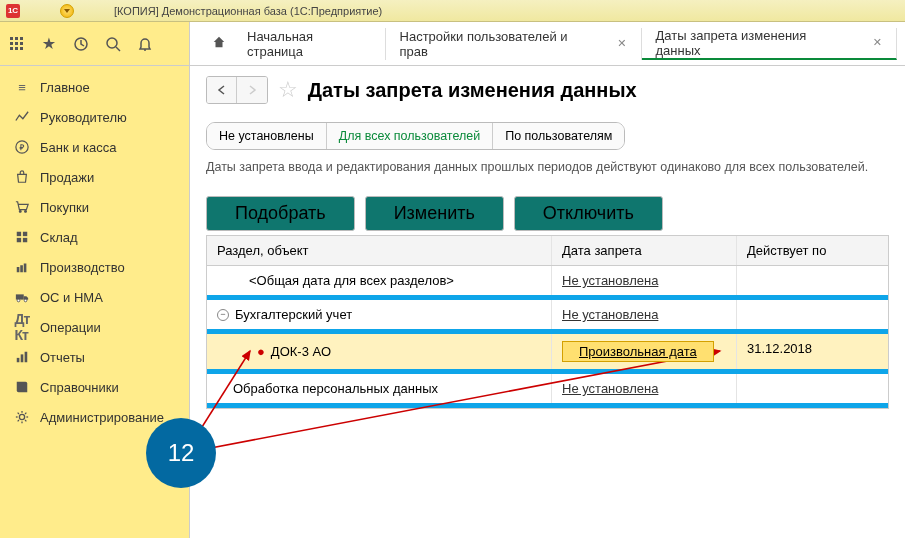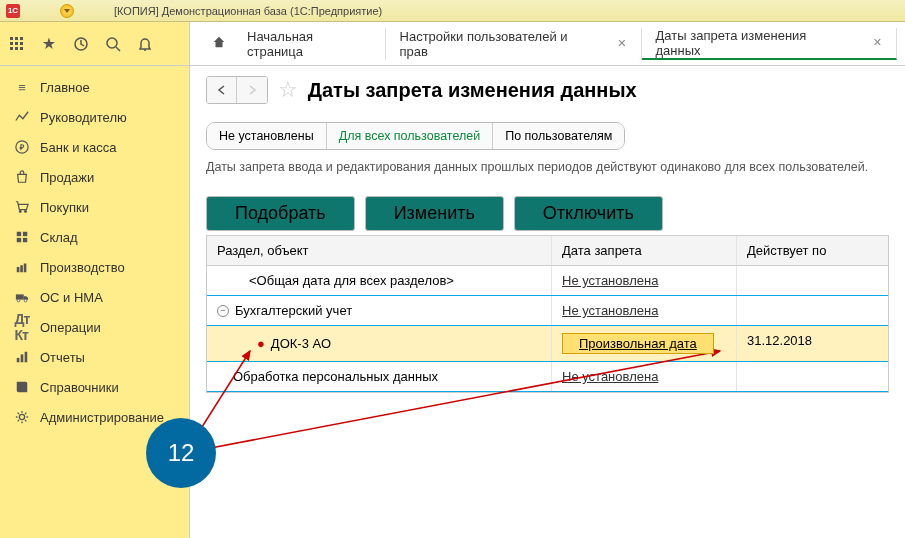--- a/index.html
+++ b/index.html
@@ -46,21 +46,21 @@
   .actions { display:flex; gap:10px; margin-bottom:4px; }
   .actions button { padding:6px 28px; font-size:18px; background:#0f766e; border:1px solid #bbb; border-radius:3px; cursor:pointer; }
 
   .grid { border:1px solid #ccc; }
   .grid-head, .grid-row { display:flex; font-size:13px; }
   .grid-head { background:#f4f4f4; border-bottom:1px solid #ccc;align-items:flex-end; }
   .grid-head > div, .grid-row > div { padding:7px 10px; }
   .col1 { flex:0 0 345px; border-right:1px solid #e4e4e4; display:flex; align-items:center; gap:6px; }
   .col2 { flex:0 0 185px; border-right:1px solid #e4e4e4; }
   .col3 { flex:1; }
-  .grid-row { border-bottom:1px solid #0ea5e9; }
+  .grid-row { border-bottom:5px solid #0ea5e9; }
   .grid-row.selected { background:#fff2bf; }
   .link { color:#333; text-decoration:underline; text-decoration-style:solid; }
   .date-box { display:inline-block; padding:2px 16px; border:1px solid #d4a000; background:#ffe070; text-decoration:underline; position:relative; z-index:2; }
   .tree-btn { width:12px; height:12px; border:1px solid #888; border-radius:50%; display:flex; align-items:center; justify-content:center; font-size:9px; line-height:1; color:#555; }
 
   .badge { position:absolute; left:-44px; top:352px; width:70px; height:70px; border-radius:50%; background:#0369a1; color:#fff; display:flex; align-items:center; justify-content:center; font-size:24px; z-index:5; }
 
   svg.arrow { position:absolute; pointer-events:none; z-index:1; }
 </style>
 </head>

